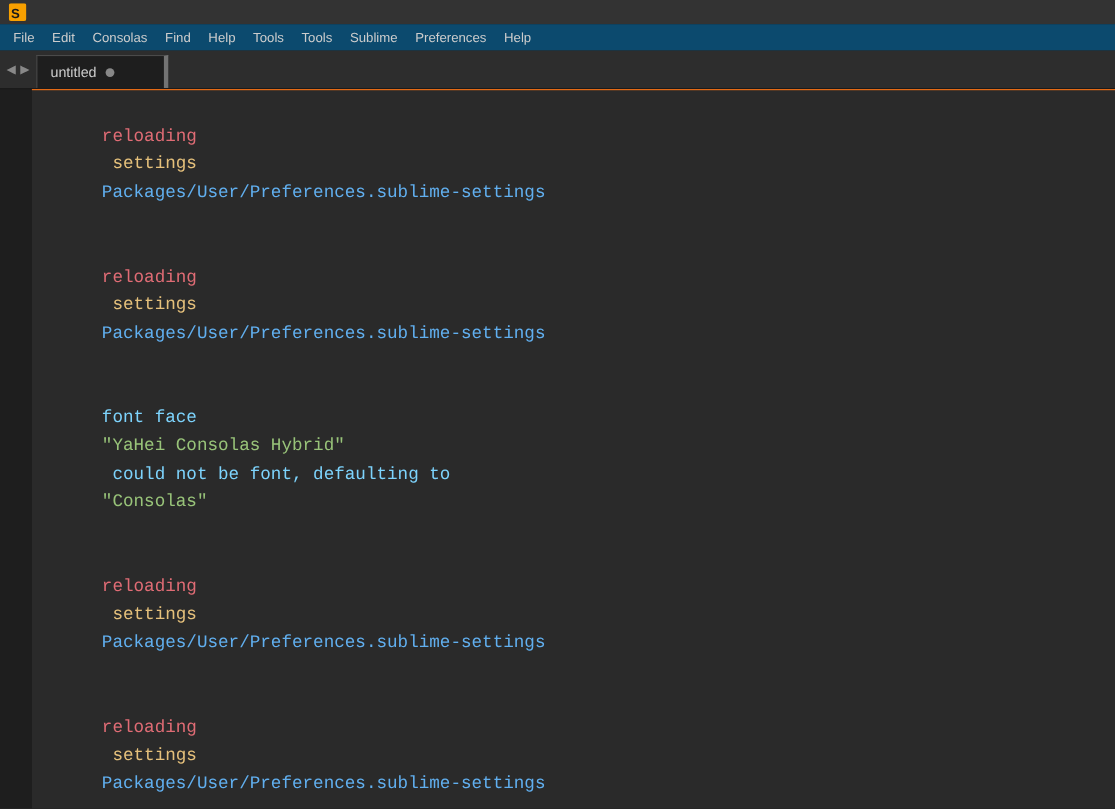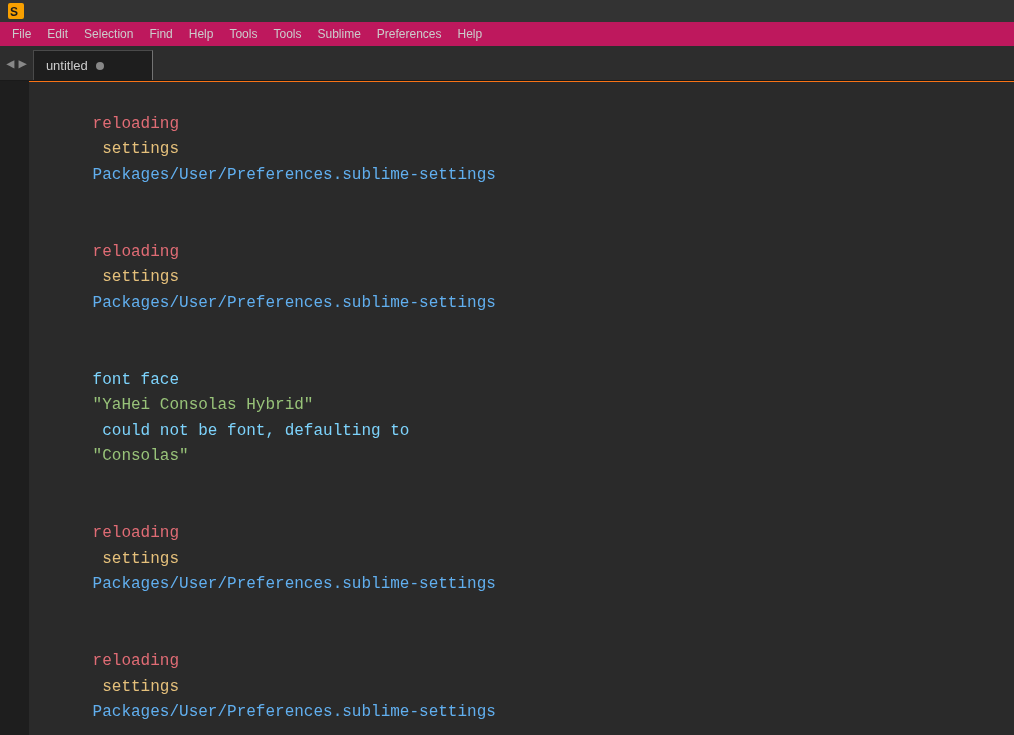--- a/index.html
+++ b/index.html
@@ -33,21 +33,21 @@
 
     #title-bar-icon {
       width: 16px;
       height: 16px;
       margin-right: 6px;
       flex-shrink: 0;
     }
 
     
     #menu-bar {
-      background: #be185d;
+      background: #0c4a6e;
       height: 24px;
       display: flex;
       align-items: center;
       padding: 0 4px;
       font-size: 12px;
       font-family: 'Segoe UI', Arial, sans-serif;
       flex-shrink: 0;
     }
 
     .menu-item {
@@ -87,21 +87,21 @@
       background: #1e1e1e;
       height: 30px;
       display: flex;
       align-items: center;
       padding: 0 12px;
       color: #cccccc;
       font-size: 13px;
       font-family: 'Segoe UI', Arial, sans-serif;
       border-top: 1px solid #4a4a4a;
       border-left: 1px solid #4a4a4a;
-      border-right: 1px solid #737373;
+      border-right: 4px solid #737373;
       min-width: 120px;
       position: relative;
     }
 
     .tab-dot {
       width: 8px;
       height: 8px;
       border-radius: 50%;
       background: #888;
       margin-left: 8px;
@@ -232,21 +232,21 @@
 <div id="title-bar">
   <svg id="title-bar-icon" viewBox="0 0 16 16">
     <rect width="16" height="16" rx="2" fill="#f8a000"></rect>
     <text x="2" y="13" font-size="12" fill="#1a1a1a" font-weight="bold">S</text>
   </svg>
 </div>
 
 <div id="menu-bar">
     <div class="menu-item">File</div>
     <div class="menu-item">Edit</div>
-    <div class="menu-item">Selection</div>
+    <div class="menu-item">Consolas</div>
     <div class="menu-item">Find</div>
     <div class="menu-item">Help</div>
     <div class="menu-item">Tools</div>
     <div class="menu-item">Tools</div>
     <div class="menu-item">Sublime</div>
     <div class="menu-item">Preferences</div>
     <div class="menu-item">Help</div>
   </div>
 
 <div id="tab-bar">

